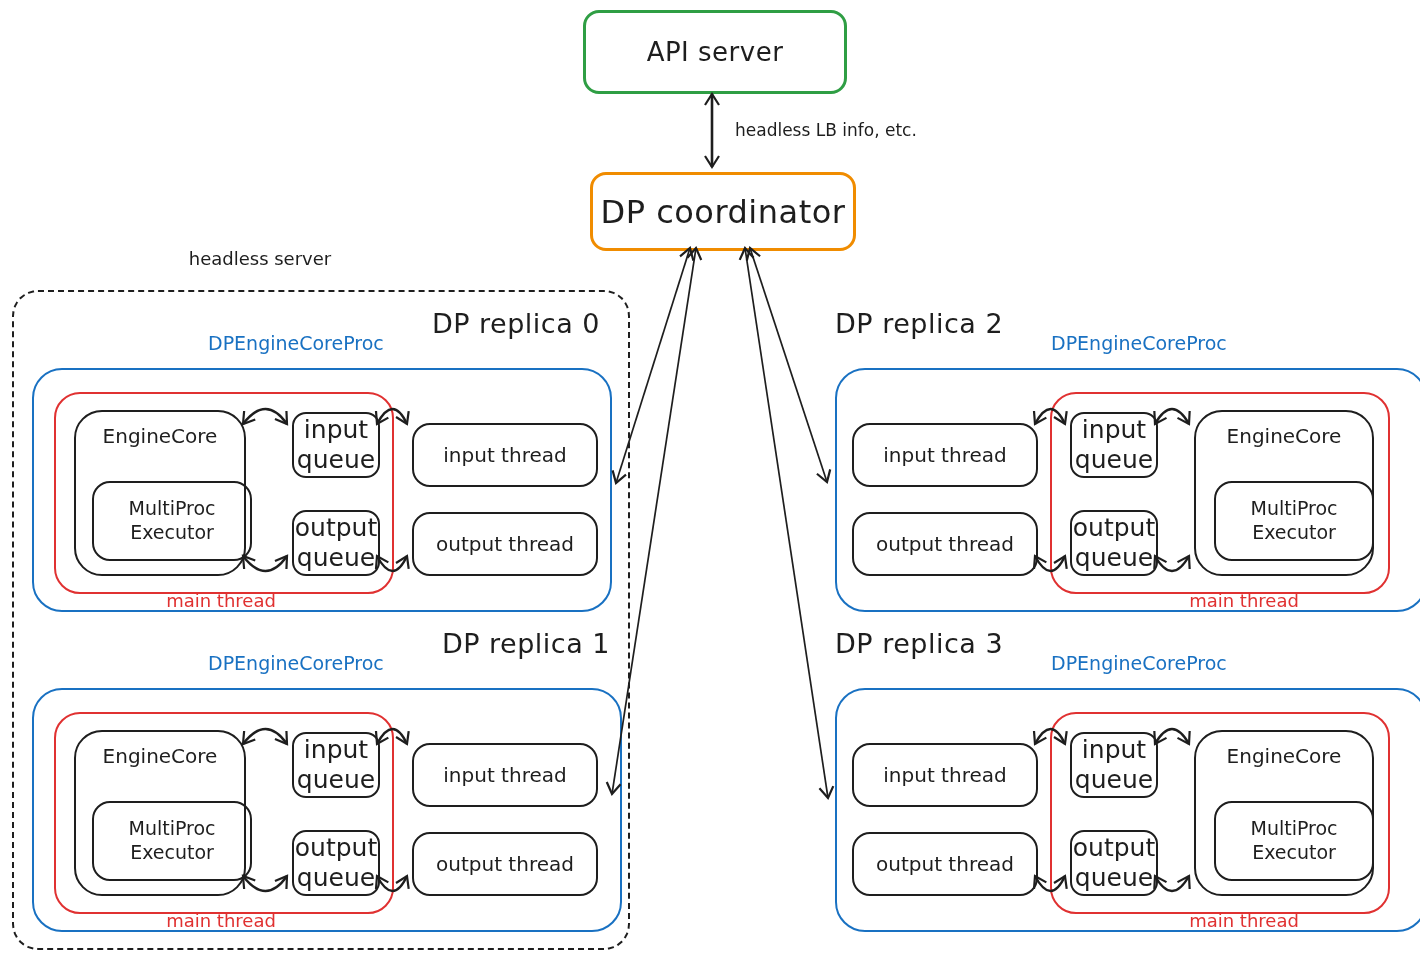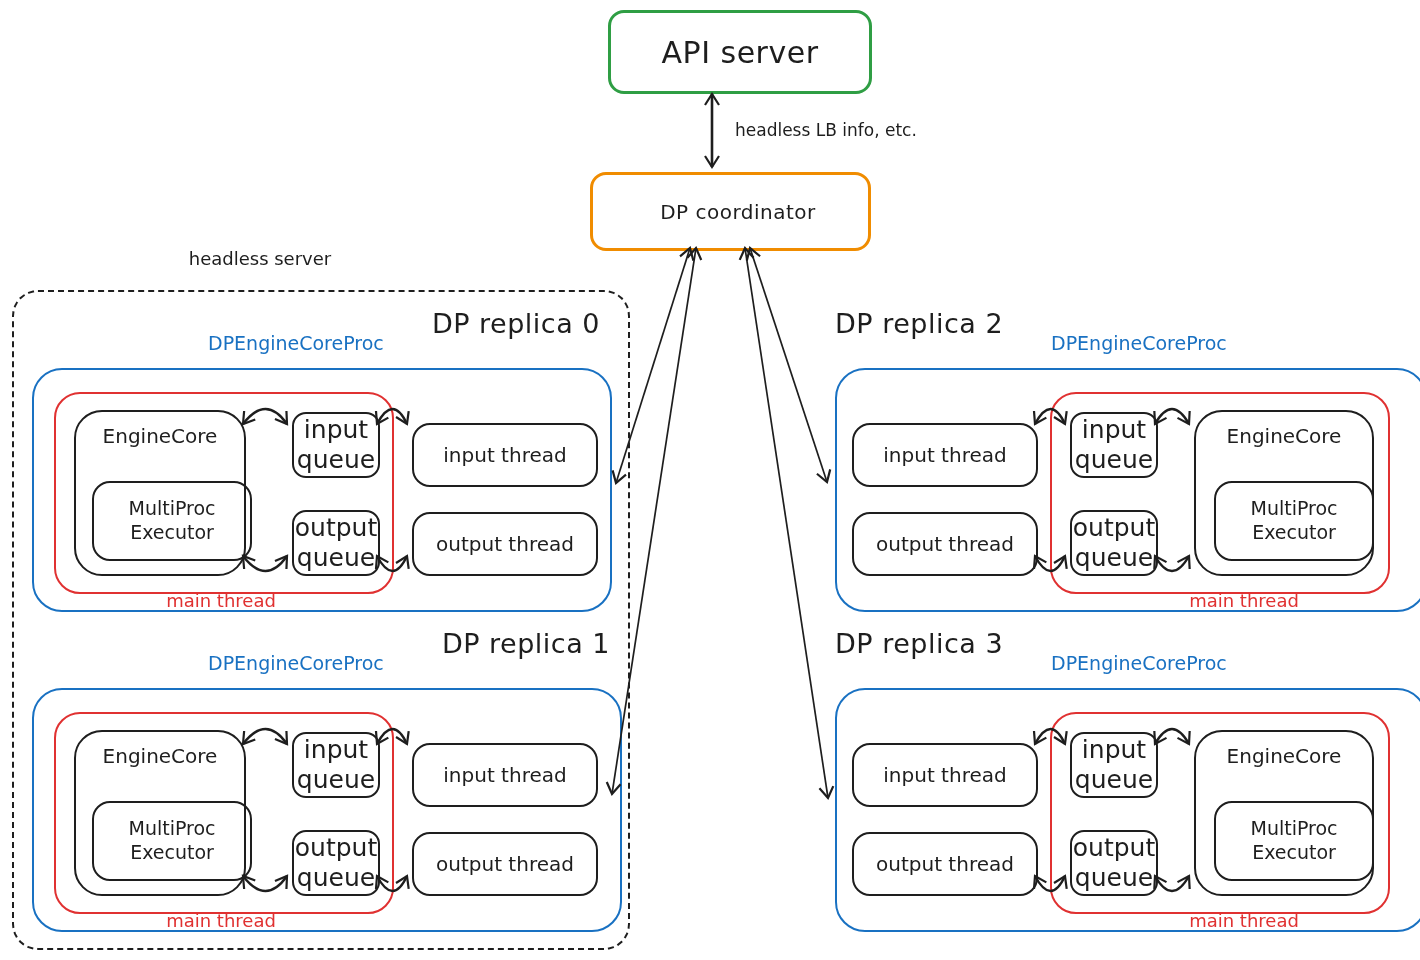--- a/index.html
+++ b/index.html
@@ -11,22 +11,22 @@
     background:#ffffff;color:var(--ink);
     font-family:"DejaVu Sans", sans-serif;
   }
   .abs{position:absolute;}
   
   .node{
     position:absolute;border-radius:16px;background:#fff;
     display:flex;align-items:center;justify-content:center;
     letter-spacing:.5px;
   }
-  .api-node{left:608px;top:10px;width:258px;height:78px;border:3px solid var(--green);font-size:30px;}
-  .coord-node{left:590px;top:172px;width:260px;height:73px;border:3px solid var(--orange);font-size:20px;padding-left:15px;}
+  .api-node{left:583px;top:10px;width:258px;height:78px;border:3px solid var(--green);font-size:26px;}
+  .coord-node{left:590px;top:172px;width:260px;height:73px;border:3px solid var(--orange);font-size:32px;}
   .exchange-label{left:735px;top:120px;font-size:17px;white-space:nowrap;}
   
   .headless-label{left:150px;top:248px;width:220px;text-align:center;font-size:18px;}
   .headless-box{left:12px;top:290px;width:614px;height:656px;border:2.3px dashed var(--ink);border-radius:26px;background:transparent;}
   
   .replica{position:absolute;width:576px;height:302px;}
   .replica.mirrored{width:568px;padding-left:20px;}
   .r-title{position:absolute;top:0;font-size:27px;white-space:nowrap;letter-spacing:.5px;}
   .replica.normal .r-title{right:8px;}
   .replica.mirrored .r-title{left:0;}

